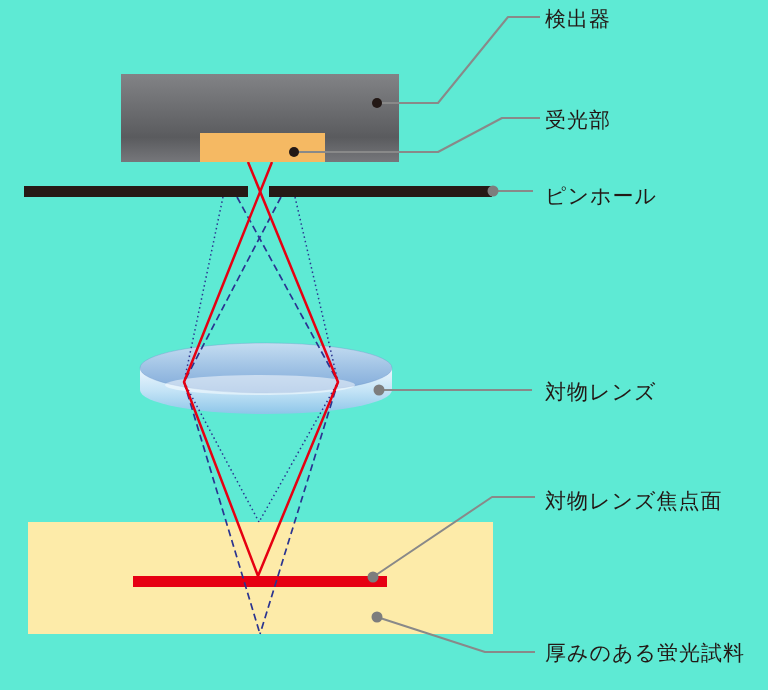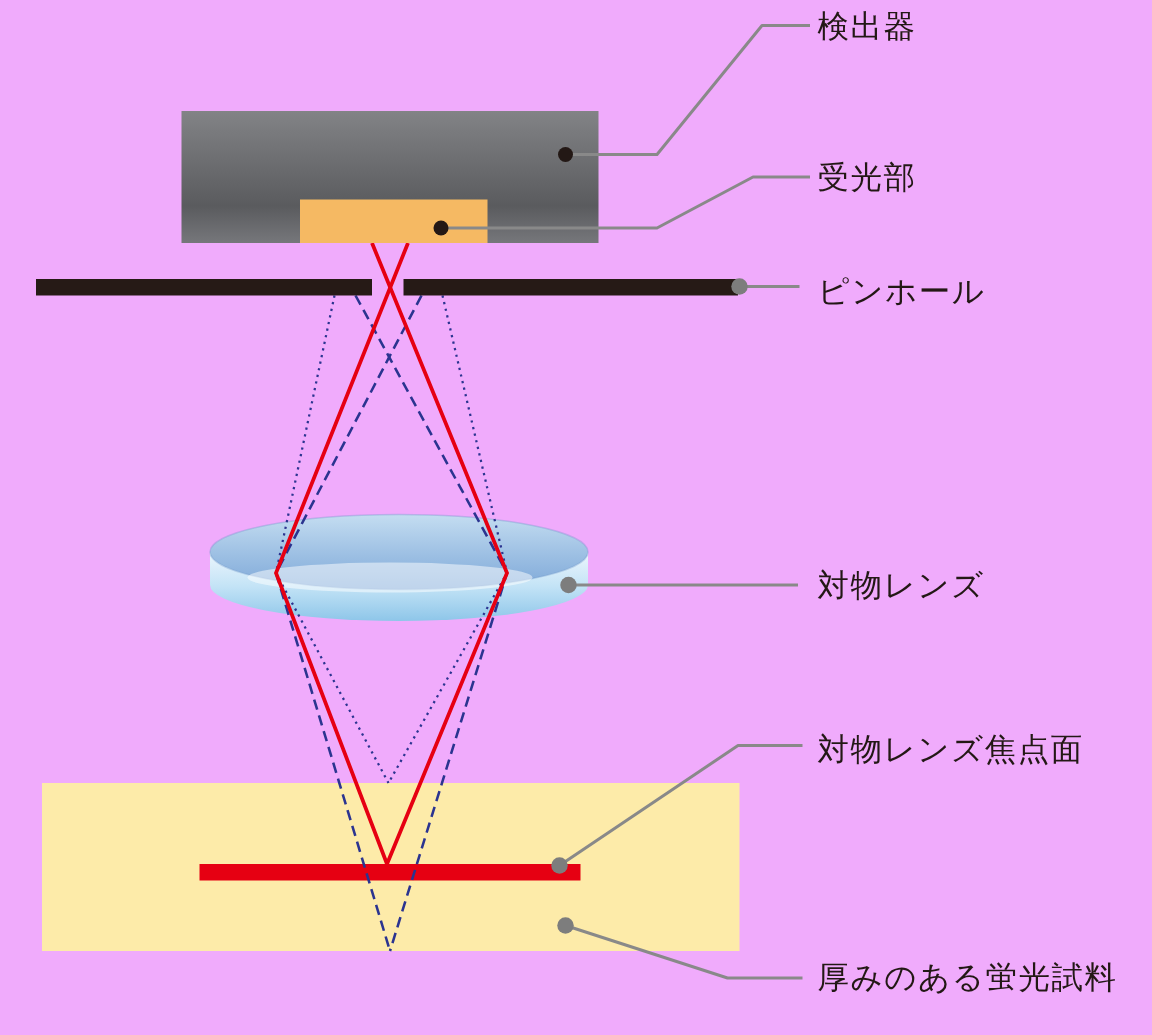--- a/index.html
+++ b/index.html
@@ -1,20 +1,20 @@
 <!DOCTYPE html>
 <html><head>
 <meta charset="utf-8">
 <style>
   html, body { margin: 0; padding: 0; background: #ffffff; }
   .stage {
     position: relative;
     width: 768px;
     height: 690px;
-    background: #f0abfc;
+    background: #5eead4;
     overflow: hidden;
     font-family: "Liberation Sans", "DejaVu Sans", sans-serif;
   }
   svg { display: block; }
   text.diagram-label {
     font-family: "Liberation Sans", "DejaVu Sans", sans-serif;
     font-size: 21px;
     letter-spacing: 1px;
     fill: #231815;
   }

